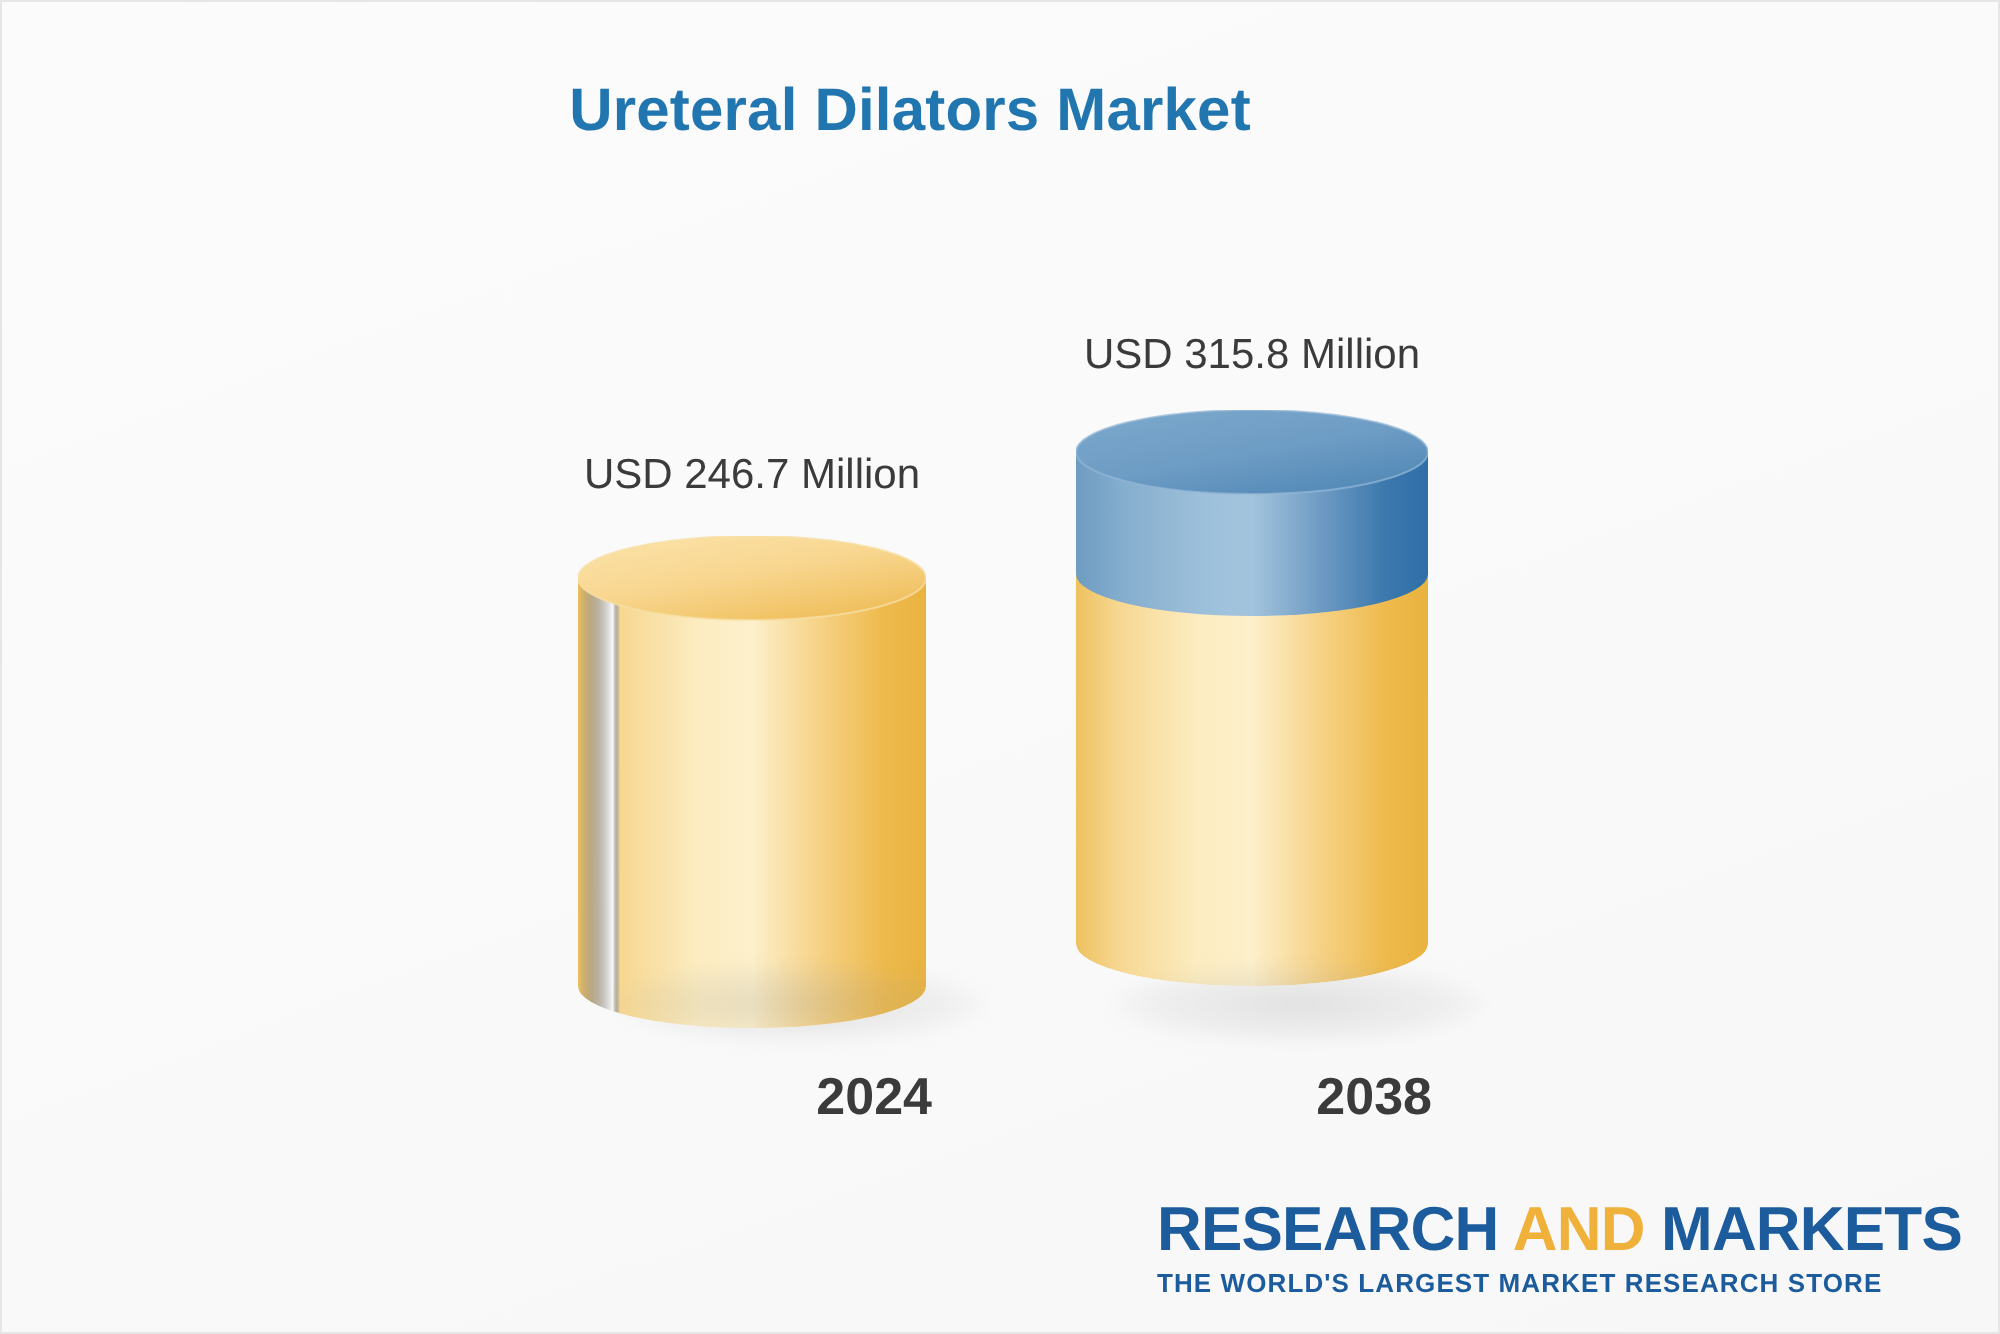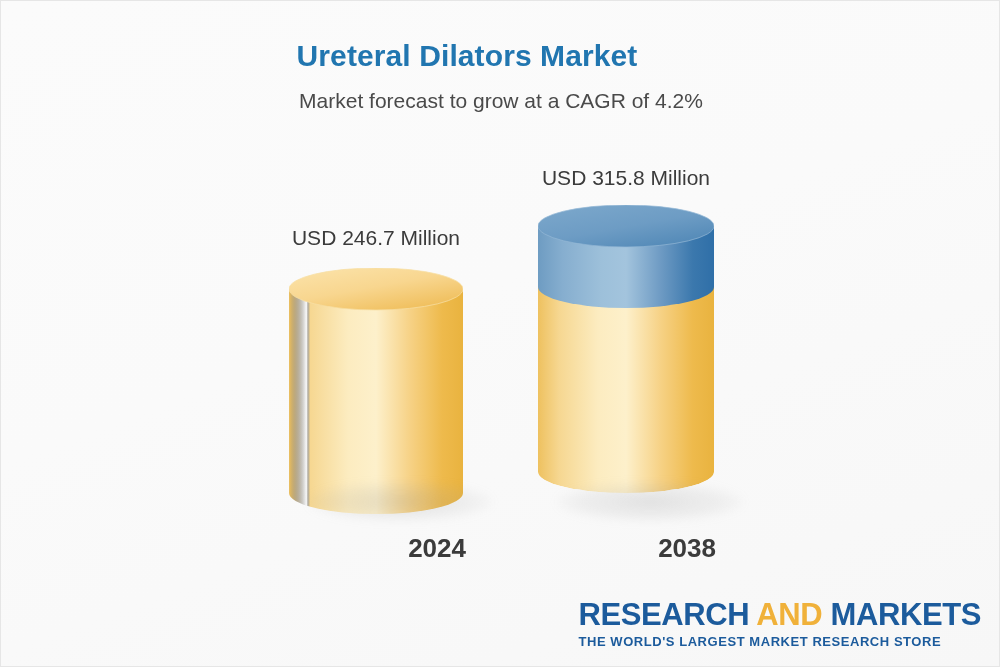--- a/index.html
+++ b/index.html
@@ -20,21 +20,21 @@
     height: 667px;
     background: linear-gradient(160deg, #fbfbfb 0%, #fafafa 45%, #f7f7f7 100%);
     box-sizing: border-box;
     border: 1px solid #e6e6e6;
   }
 
   
   #chart-title {
     position: absolute;
     top: 38px;
-    left: 16px;
+    left: 4px;
     width: 900px;
     text-align: center;
     font-size: 30px;
     font-weight: bold;
     color: #2176b0;
     letter-spacing: 0.1px;
   }
   #chart-subtitle {
     position: absolute;
     top: 88px;
@@ -118,21 +118,20 @@
     white-space: nowrap;
   }
 </style>
 </head>
 <body>
 
 <div id="canvas">
 
   <div id="chart-title">Ureteral Dilators Market</div>
 
-  <div id="chart-subtitle">Market forecast to grow at a CAGR of 4.2%</div>
 
   <div id="plot-area">
 
     <div class="value-label" id="value-label-0">USD 246.7 Million</div>
 
     <div class="cylinder" style="left:288px; top:267px; width:174px; height:246px;">
       <div class="cyl-shadow" style="left:18px; top:214px; width:186px; height:40px;"></div>
       <svg width="174" height="246" viewBox="0 0 174 246">
         <defs>
           <linearGradient id="goldBody1" x1="0" y1="0" x2="1" y2="0">

